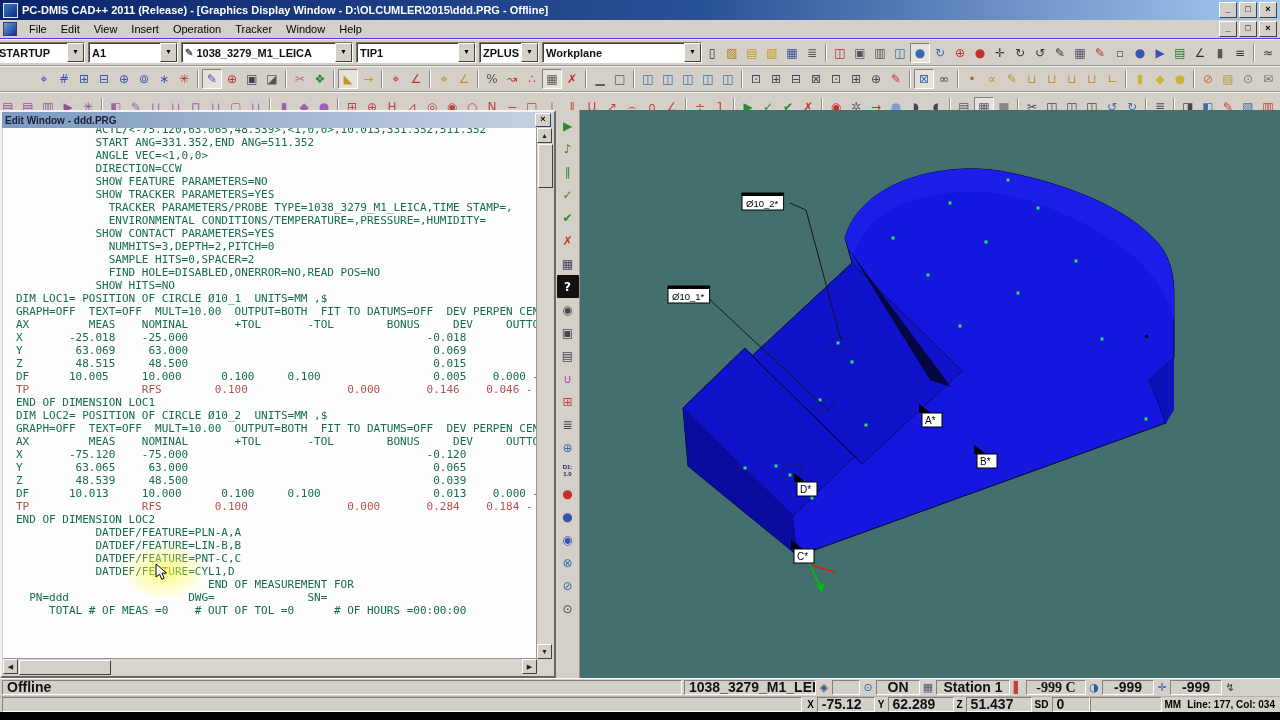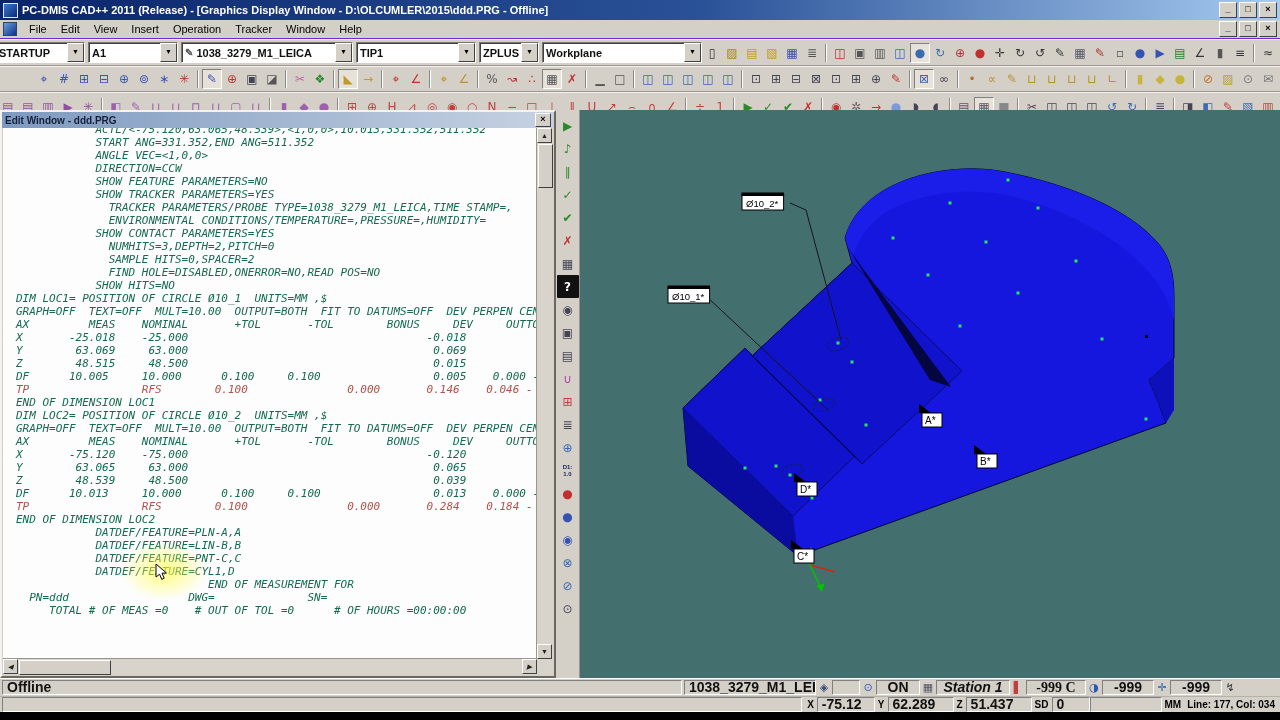--- a/index.html
+++ b/index.html
@@ -33,21 +33,21 @@
   .groups{display:flex;align-items:center;}
   .ic{width:18px;height:18px;display:flex;align-items:center;justify-content:center;font-size:12px;line-height:18px;flex:none;border:1px solid transparent;font-family:"DejaVu Sans",sans-serif;}
   .ic.pressed{border-color:#808080 #fff #fff #808080;background:#e6e2da;}
   .txtic{flex-direction:column;font-size:6px;font-weight:bold;line-height:7px;font-family:"Liberation Sans",sans-serif;}
   
   .main{position:absolute;left:0;top:110px;width:1280px;height:568px;display:flex;}
   .editwin{width:556px;height:568px;background:#d4d0c8;border:2px solid;border-color:#f4f2ee #6c685f #6c685f #f4f2ee;box-sizing:border-box;flex:none;position:relative;}
   .ewtitle{height:16px;background:linear-gradient(90deg,#7e9ac0,#c6d2e2);display:flex;align-items:center;padding:0 3px;font-weight:bold;color:#14203a;font-size:10px;}
   .ewtitle .t{flex:1;}
   .ewclose{width:14px;height:12px;background:#d4d0c8;border:1px solid;border-color:#fff #404040 #404040 #fff;text-align:center;line-height:10px;font-size:9px;font-weight:bold;color:#000;}
-  .ewbody{position:absolute;left:1px;top:16px;right:1px;bottom:1px;background:#fdfdfd;overflow:hidden;font-style:italic;}
+  .ewbody{position:absolute;left:1px;top:16px;right:1px;bottom:1px;background:#fdfdfd;overflow:hidden;}
   #code{position:absolute;left:0;top:-5px;right:16px;bottom:16px;margin:0;padding:0 0 0 13px;font-family:"DejaVu Sans Mono",monospace;font-size:11px;line-height:13px;white-space:pre;overflow:hidden;}
   .lg{color:#156b52;}
   .lr{color:#b2524b;}
   .vscroll{position:absolute;top:0;right:0;width:16px;bottom:16px;background:#d8d4cc;border-left:1px solid #9a968e;}
   .hscroll{position:absolute;left:0;bottom:0;height:16px;right:16px;background:#d8d4cc;border-top:1px solid #9a968e;}
   .sarr{position:absolute;width:15px;height:15px;background:#d4d0c8;border:1px solid;border-color:#fff #404040 #404040 #fff;font-size:7px;line-height:14px;text-align:center;color:#222;box-sizing:border-box;}
   .vscroll .sarr{left:0;top:0;}
   .vscroll .send{top:auto;bottom:0;}
   .hscroll .sarr{left:0;top:0;}
   .hscroll .hend{left:auto;right:0;}
@@ -501,21 +501,21 @@
 
   <div class="sbar1">
     <div class="sp flexfill">Offline</div>
     <div class="s1items" id="s1items">
         <div class="sp" style="width: 122px; text-align: center;">1038_3279_M1_LEICA</div>
         <span class="sic" style="color: rgb(60, 76, 122);">◈</span>
         <div class="sp" style="width: 18px; text-align: center;"></div>
         <span class="sic" style="color: rgb(42, 90, 176);">⊙</span>
         <div class="sp" style="width: 34px; text-align: center;">ON</div>
         <span class="sic" style="color: rgb(85, 85, 102);">▦</span>
-        <div class="sp" style="width: 64px; text-align: center; font-style: italic;">Station 1</div>
+        <div class="sp" style="width: 64px; text-align: center;">Station 1</div>
         <span class="sic" style="color: rgb(192, 64, 64);">▌</span>
         <div class="sp" style="width: 50px; text-align: center; font-family: Liberation Serif, serif;">-999 C</div>
         <span class="sic" style="color: rgb(42, 90, 176);">◑</span>
         <div class="sp" style="width: 42px; text-align: center;">-999</div>
         <span class="sic" style="color: rgb(42, 90, 176);">✛</span>
         <div class="sp" style="width: 42px; text-align: center;">-999</div>
         <span class="sic" style="color: rgb(51, 51, 51);">↯</span>
         <div class="sp" style="width: 30px; text-align: center; margin-top: 48px;">OFF</div>
       </div>
   </div>

